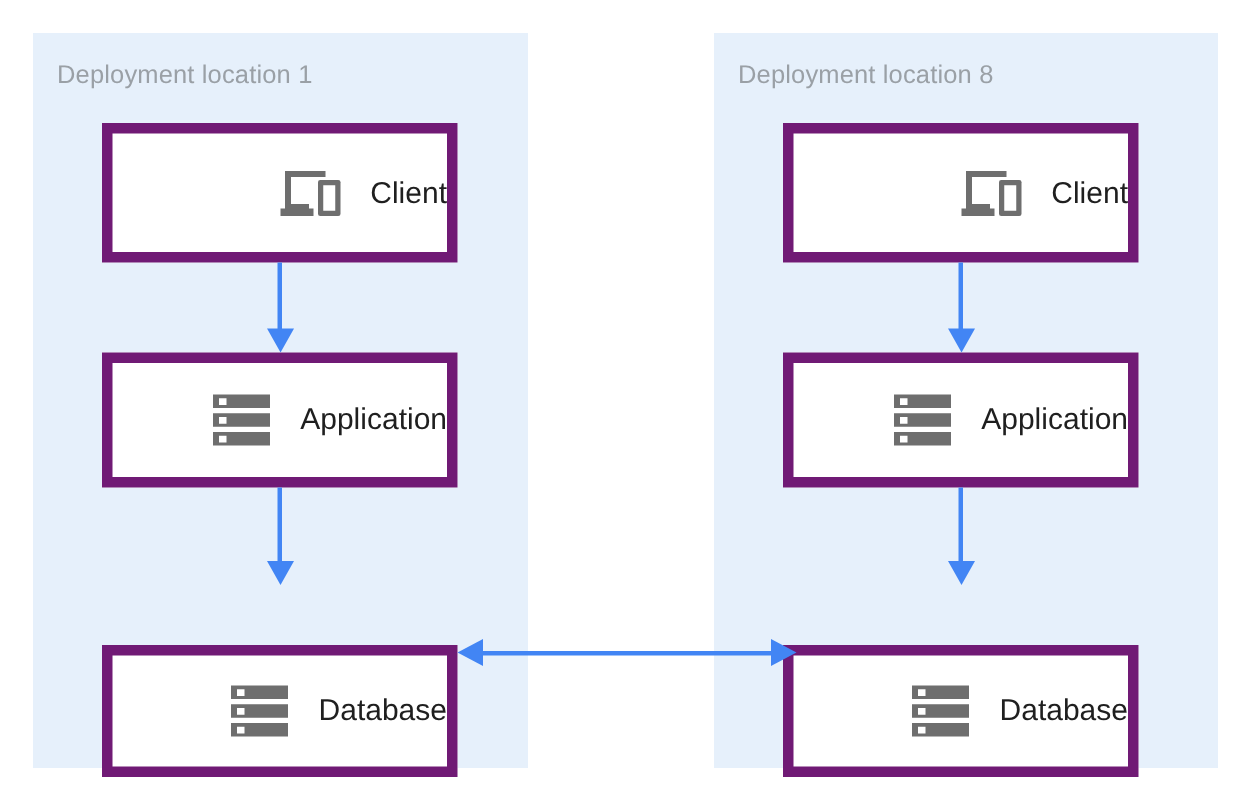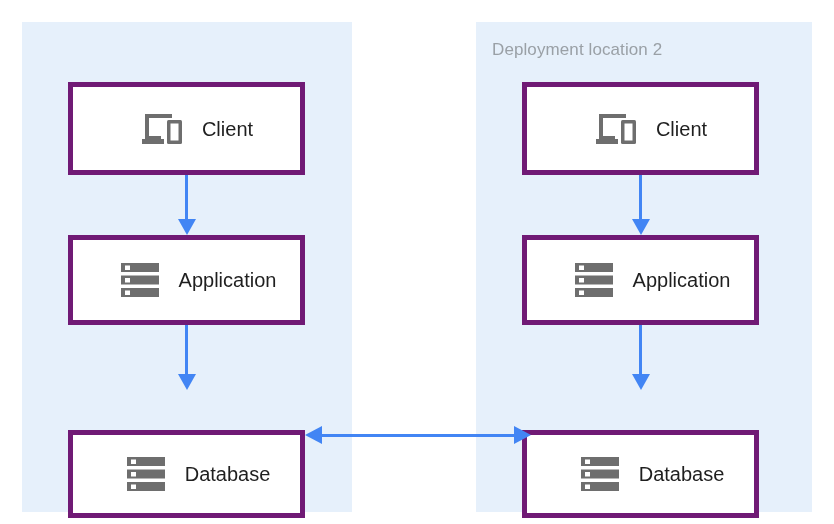--- a/index.html
+++ b/index.html
@@ -39,25 +39,25 @@
     line-height: 20px;
     color: #9aa0a6;
     white-space: nowrap;
     letter-spacing: 0.1px;
   }
 
   
   .node {
     position: absolute;
     background: #ffffff;
-    border: 5px solid #701a75;
+    border: 7px solid #701a75;
     box-sizing: border-box;
     display: flex;
     align-items: center;
-    justify-content: center;
+    justify-content: flex-end;
   }
   .node .icon-wrap {
     width: 52px;
     height: 44px;
     margin-left: 18px;
     flex: 0 0 auto;
     display: flex;
     align-items: center;
     justify-content: center;
   }
@@ -151,20 +151,21 @@
     border-left: 17px solid #4285f4;
   }
 </style>
 </head>
 <body>
 
 <div id="canvas">
 
   <div id="zone-1" class="zone">
 
+    <div class="zone-title">Deployment location 1</div>
 
     <div class="node n-client">
       <span class="icon-wrap">
         <svg class="ico" width="46" height="34" viewBox="0 0 46 34" aria-hidden="true">
 
           <path d="M4 2 H31 V6 H8 V24 H20 V28 H4 Z" fill="#6e6e6e"></path>
           <rect x="1" y="27" width="22" height="5" fill="#6e6e6e"></rect>
 
           <rect x="26" y="8" width="15" height="24" rx="1.5" fill="#6e6e6e"></rect>
           <rect x="29.5" y="11.5" width="8" height="17" fill="#ffffff"></rect>
@@ -208,21 +209,21 @@
           <rect x="6" y="28.5" width="5" height="4.5" fill="#ffffff"></rect>
         </svg>
       </span>
       <span class="node-label">Database</span>
     </div>
 
   </div>
 
   <div id="zone-2" class="zone">
 
-    <div class="zone-title">Deployment location 2</div>
+    <div class="zone-title">Deployment location 8</div>
 
     <div class="node n-client">
       <span class="icon-wrap">
         <svg class="ico" width="46" height="34" viewBox="0 0 46 34" aria-hidden="true">
           <path d="M4 2 H31 V6 H8 V24 H20 V28 H4 Z" fill="#6e6e6e"></path>
           <rect x="1" y="27" width="22" height="5" fill="#6e6e6e"></rect>
           <rect x="26" y="8" width="15" height="24" rx="1.5" fill="#6e6e6e"></rect>
           <rect x="29.5" y="11.5" width="8" height="17" fill="#ffffff"></rect>
         </svg>
       </span>

